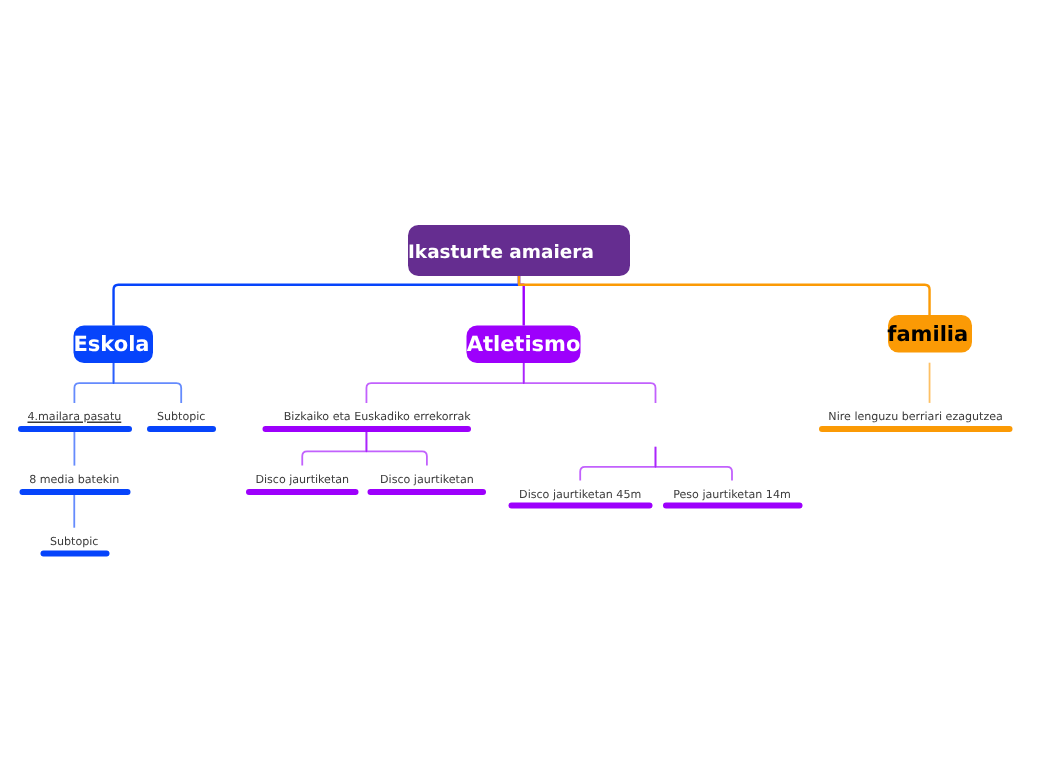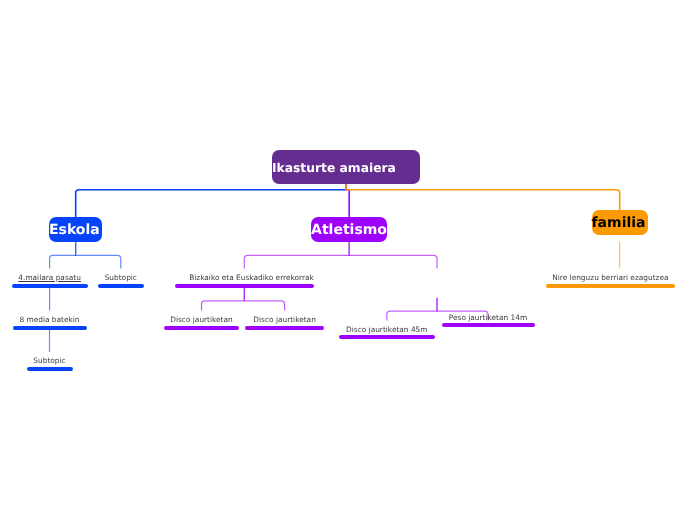--- a/index.html
+++ b/index.html
@@ -76,21 +76,21 @@
       <div class="bar" style="top: 10.8px; height: 4px; background: rgb(157, 0, 252);"></div>
     </div>
     <div class="leaf" style="left: 245.35px; top: 314.8px; width: 78.5px; height: 14.8px;">
       <div class="lbl" style="top: 0px;">Disco jaurtiketan</div>
       <div class="bar" style="top: 10.8px; height: 4px; background: rgb(157, 0, 252);"></div>
     </div>
     <div class="leaf" style="left: 338.55px; top: 324.8px; width: 96.5px; height: 14.2px;">
       <div class="lbl" style="top: 0px;">Disco jaurtiketan 45m</div>
       <div class="bar" style="top: 10.2px; height: 4px; background: rgb(157, 0, 252);"></div>
     </div>
-    <div class="leaf" style="left: 441.5px; top: 313px; width: 93px; height: 14.2px;">
+    <div class="leaf" style="left: 441.5px; top: 325px; width: 93px; height: 14.2px;">
       <div class="lbl" style="top: 0px;">Peso jaurtiketan 14m</div>
       <div class="bar" style="top: 10.2px; height: 4px; background: rgb(157, 0, 252);"></div>
     </div>
     <div class="node branch orange" style="left: 591.5px; top: 210px; width: 56.4px; height: 24.8px; background: rgb(251, 154, 5);">
       <span>familia</span>
     </div>
     <div class="leaf" style="left: 546px; top: 272.9px; width: 128.8px; height: 14.8px;">
       <div class="lbl" style="top: 0px;">Nire lenguzu berriari ezagutzea</div>
       <div class="bar" style="top: 10.8px; height: 4px; background: rgb(251, 154, 5);"></div>
     </div>

